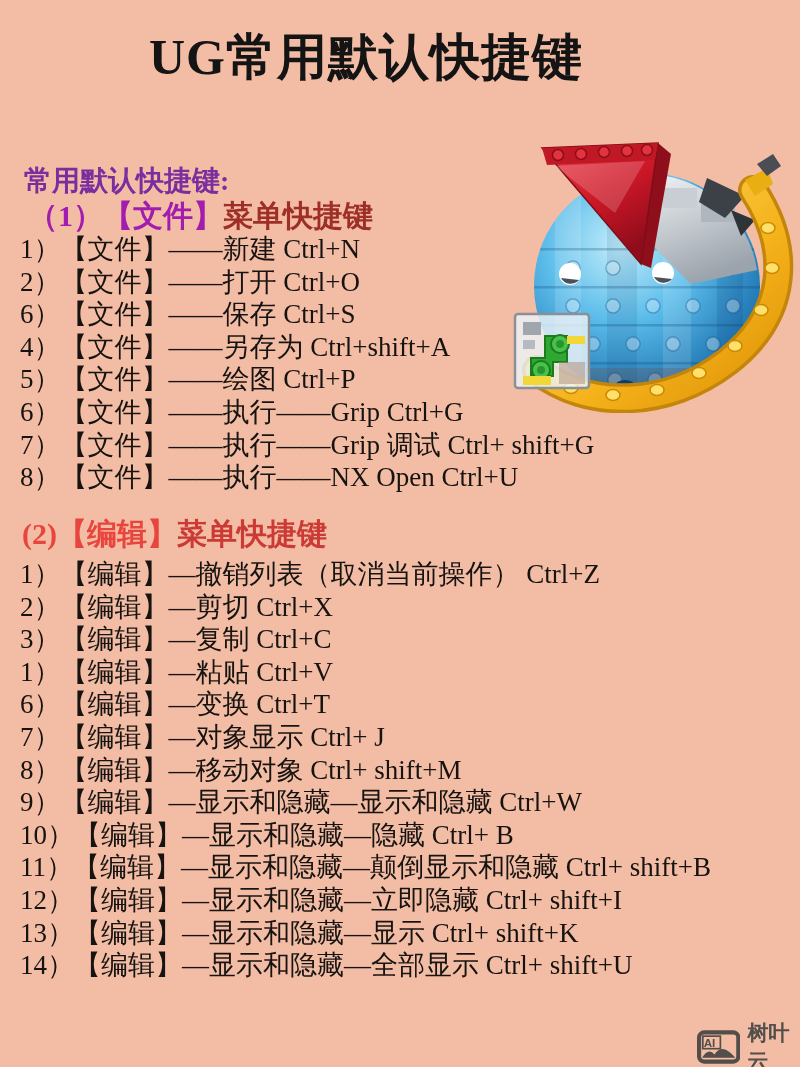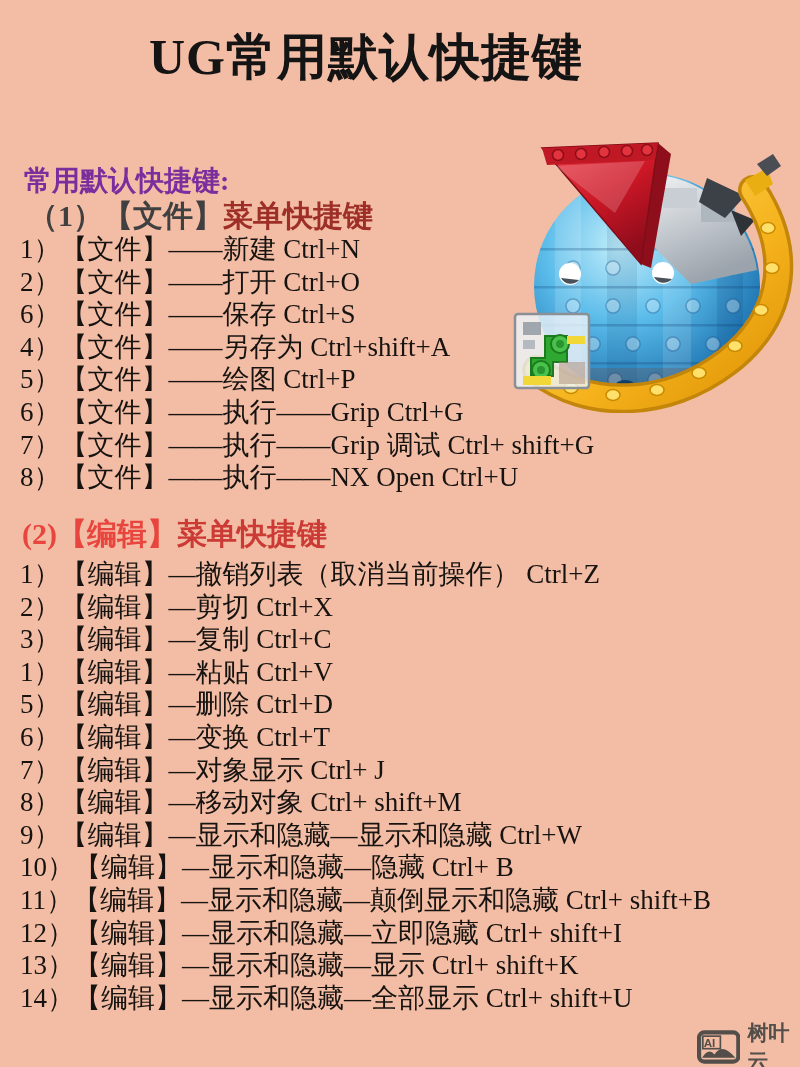--- a/index.html
+++ b/index.html
@@ -15,21 +15,21 @@
     letter-spacing:1px;margin:0;
   }
   .intro-heading{
     position:absolute;top:162px;left:24px;
     font-size:28px;font-weight:bold;color:#7A2D9D;
   }
   .sec1-heading{
     position:absolute;top:196px;left:28px;
     font-size:30px;font-weight:bold;
   }
-  .sec1-heading .hp{color:#404040;}
+  .sec1-heading .hp{color:#a21caf;}
   .sec1-heading .hr{color:#9E2F28;}
   .sec2-heading{
     position:absolute;top:514px;left:22px;
     font-size:30px;font-weight:bold;
   }
   .sec2-heading .hp{color:#E8453E;margin-top:16px;}
   .sec2-heading .hr{color:#CB3A34;}
   .shortcut-list{position:absolute;left:20px;}
   #list-file{top:233px;}
   #list-edit{top:546px;margin-top:12px;}
@@ -73,21 +73,20 @@
 
 <div class="sec2-heading">
   <span class="hp">(2)【编辑】</span><span class="hr">菜单快捷键</span>
 </div>
 
 <div class="shortcut-list" id="list-edit">
   <div class="line">1）【编辑】—撤销列表（取消当前操作） Ctrl+Z</div>
   <div class="line">2）【编辑】—剪切 Ctrl+X</div>
   <div class="line">3）【编辑】—复制 Ctrl+C</div>
   <div class="line">1）【编辑】—粘贴 Ctrl+V</div>
-  <div class="line">5）【编辑】—删除 Ctrl+D</div>
   <div class="line">6）【编辑】—变换 Ctrl+T</div>
   <div class="line">7）【编辑】—对象显示 Ctrl+ J</div>
   <div class="line">8）【编辑】—移动对象 Ctrl+ shift+M</div>
   <div class="line">9）【编辑】—显示和隐藏—显示和隐藏 Ctrl+W</div>
   <div class="line">10）【编辑】—显示和隐藏—隐藏 Ctrl+ B</div>
   <div class="line">11）【编辑】—显示和隐藏—颠倒显示和隐藏 Ctrl+ shift+B</div>
   <div class="line">12）【编辑】—显示和隐藏—立即隐藏 Ctrl+ shift+I</div>
   <div class="line">13）【编辑】—显示和隐藏—显示 Ctrl+ shift+K</div>
   <div class="line">14）【编辑】—显示和隐藏—全部显示 Ctrl+ shift+U</div>
 </div>

